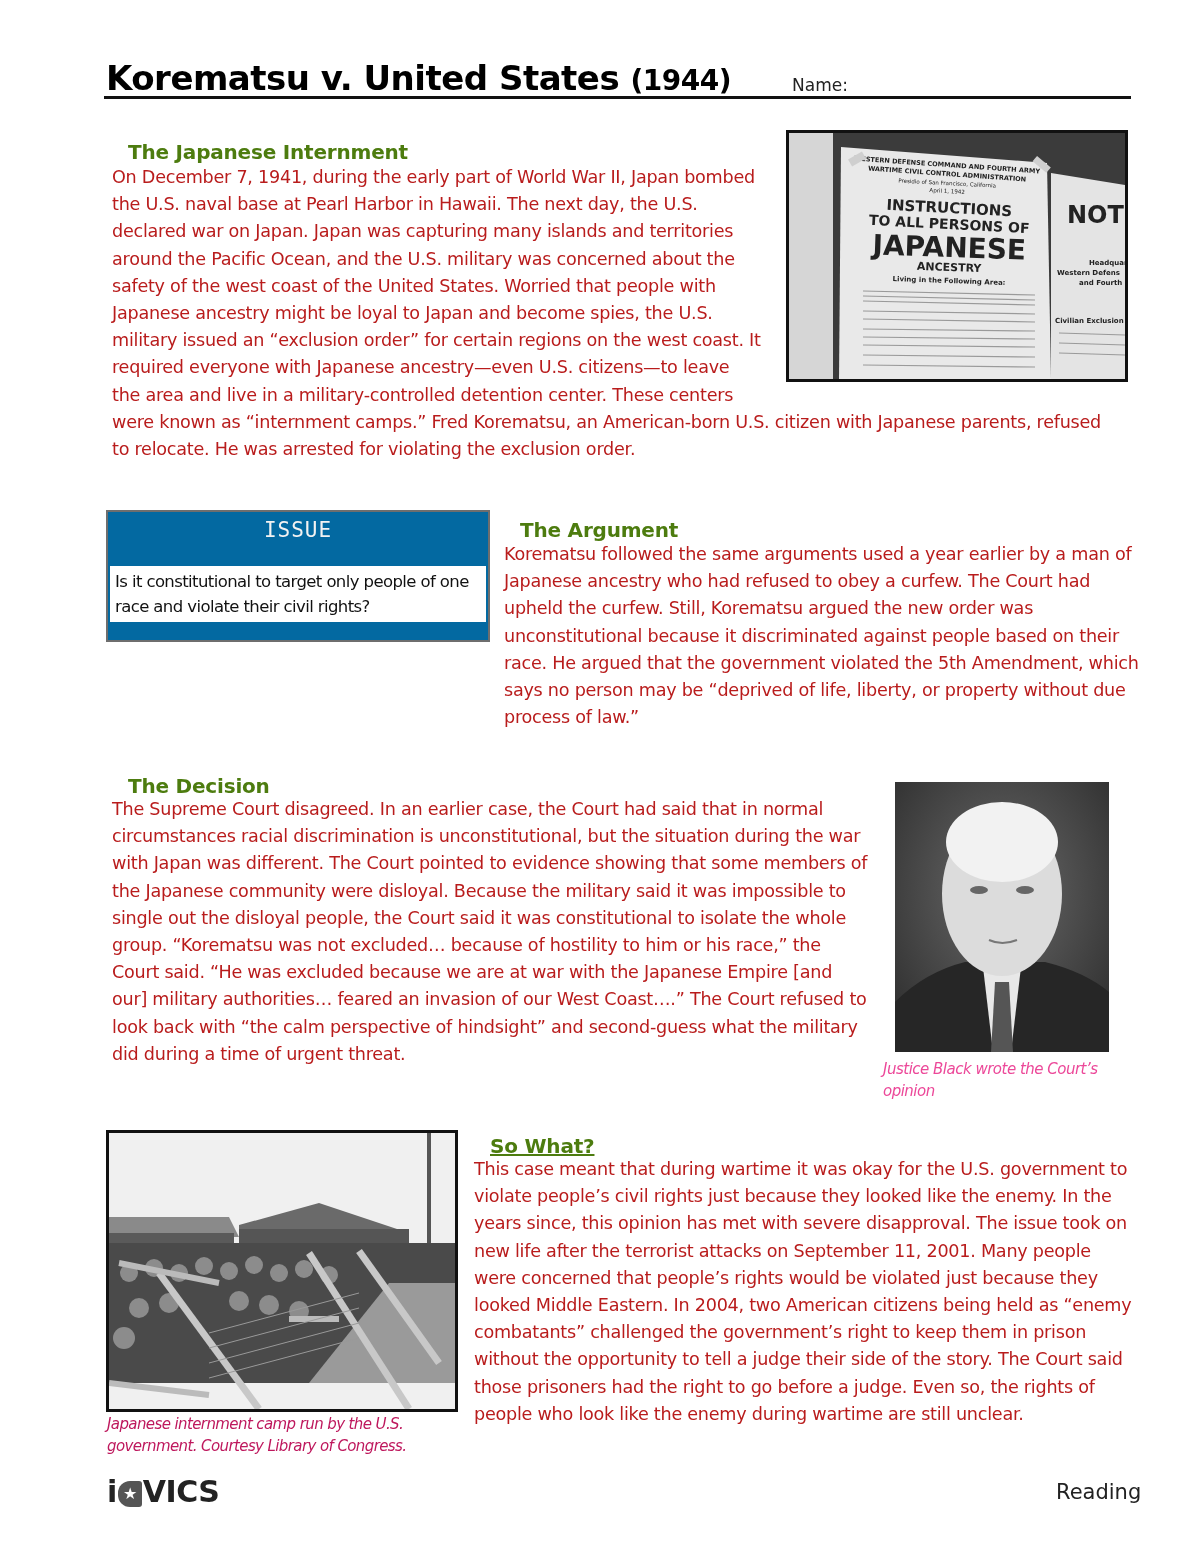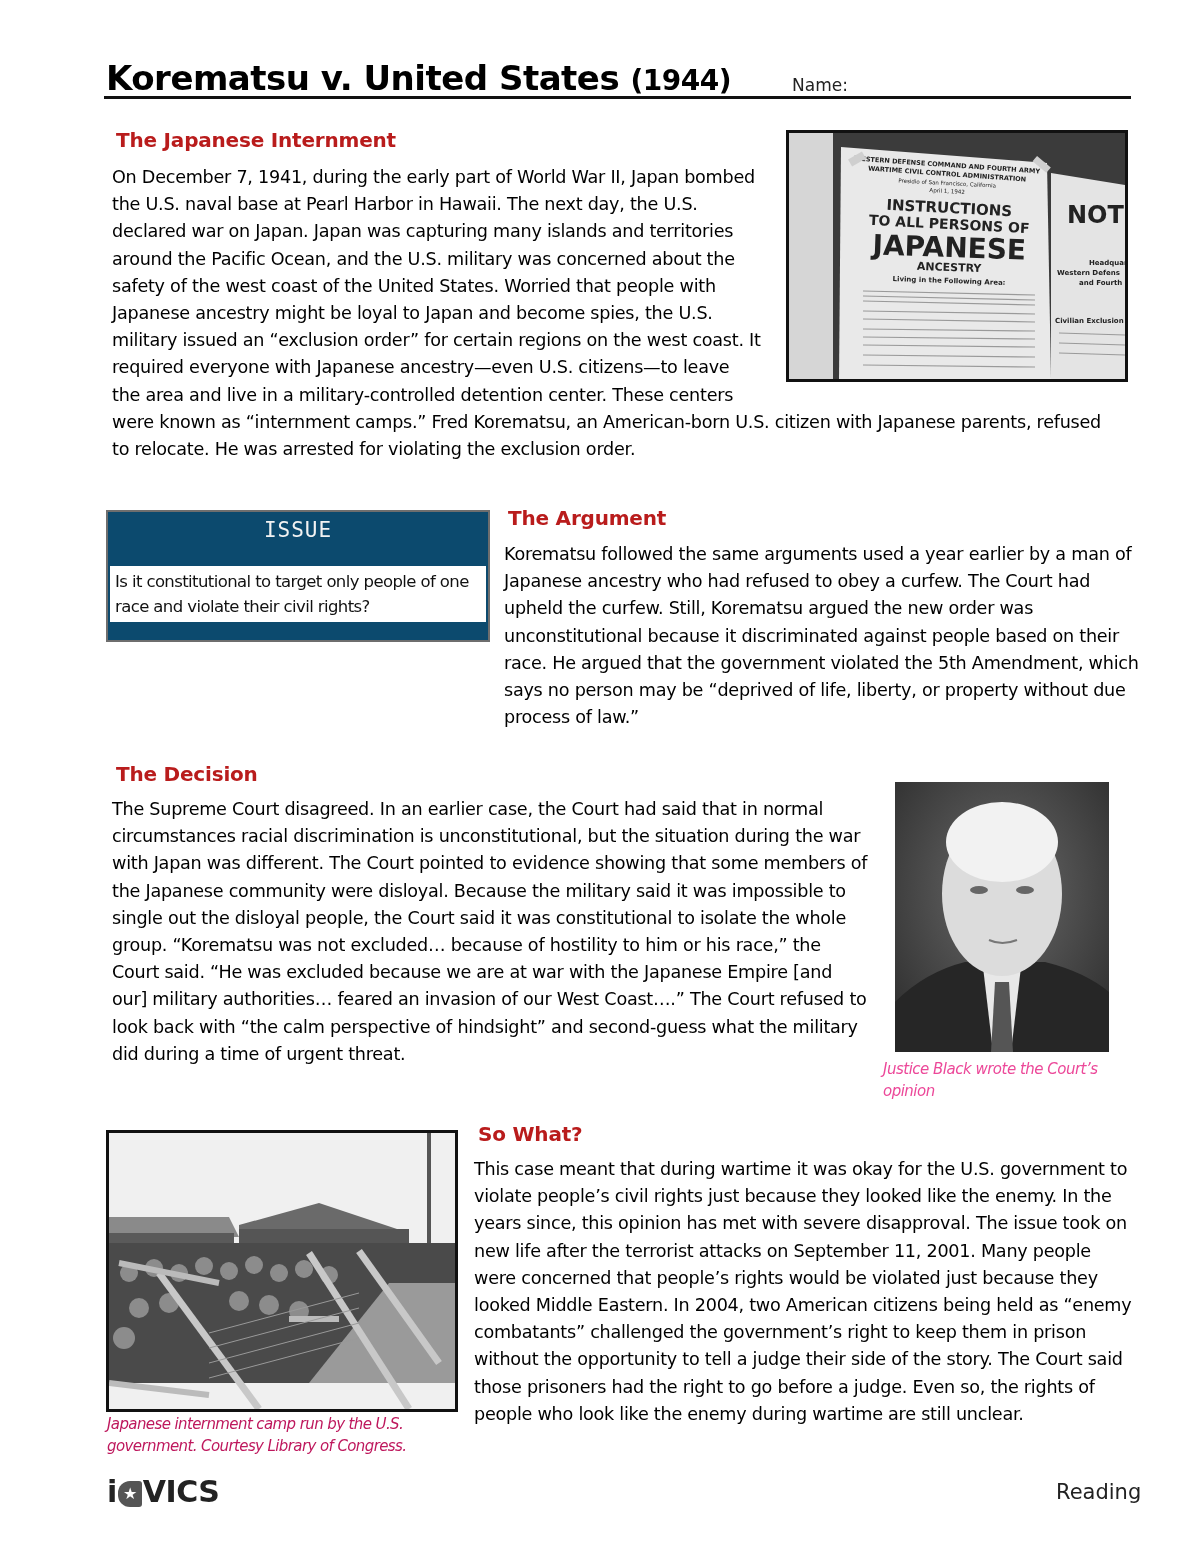--- a/index.html
+++ b/index.html
@@ -2,48 +2,48 @@
 <html><head>
 <meta charset="utf-8">
 <style>
   html, body { margin: 0; padding: 0; background: #ffffff; }
   body { width: 1200px; height: 1553px; position: relative; overflow: hidden; color: #111; font-family: "DejaVu Sans", sans-serif; }
   .abs { position: absolute; }
   .title { left: 106px; top: 58px; font-family: "DejaVu Sans", sans-serif; font-weight: bold; font-size: 34px; letter-spacing: -0.5px; color: #000; white-space: nowrap; }
   .title .year { font-size: 28px; }
   .name-label { left: 782px; top: 75px; font-size: 17px; color: #222; margin-left: 10px; }
   .rule { left: 104px; top: 96px; width: 1027px; height: 3px; background: #111; }
-  h2.section { margin: 4px; font-weight: bold; font-size: 20px; color: #b91c1c; letter-spacing: -0.2px; text-align: center; }
-  .body-text { font-size: 17.6px; line-height: 27.2px; color: #000000; letter-spacing: -0.25px; }
+  h2.section { margin: 16px; font-weight: bold; font-size: 20px; color: #4d7c0f; letter-spacing: -0.2px; text-align: center; }
+  .body-text { font-size: 17.6px; line-height: 27.2px; color: #b91c1c; letter-spacing: -0.25px; }
   .body-text p { margin: 0; }
 
   
   .h-intern { left: 112px; top: 124px; }
   .intro { left: 112px; top: 164px; width: 1010px; }
   .intro .float-spacer { float: right; width: 360px; height: 220px; }
 
   .poster { left: 786px; top: 130px; width: 342px; height: 252px; border: 3px solid #111; background: #3a3a3a; overflow: hidden; box-sizing: border-box; }
 
   
-  .idbox { left: 106px; top: 510px; width: 384px; border: 2px solid #6e6e6e; background: #0c4a6e; box-sizing: border-box; }
+  .idbox { left: 106px; top: 510px; width: 384px; border: 2px solid #6e6e6e; background: #0369a1; box-sizing: border-box; }
   .idbox .hdr { height: 36px; text-align: center; color: #f2f2f2; font-family: "DejaVu Sans Mono", monospace; font-size: 21px; line-height: 36px; letter-spacing: 1px; }
   .idbox .cell { background: #fff; margin: 18px 2px; padding: 3px 5px; font-family: "DejaVu Sans", sans-serif; font-size: 16.5px; line-height: 25px; color: #111; letter-spacing: -0.6px; }
 
   
   .h-arg { left: 504px; top: 502px; }
   .arg { left: 504px; top: 541px; width: 640px; }
 
   
   .h-dec { left: 112px; top: 758px; }
   .dec { left: 112px; top: 796px; width: 760px; }
   .black-photo { left: 895px; top: 782px; width: 214px; height: 270px; background: #454545; overflow: hidden; }
   .cap-black { left: 883px; top: 1058px; width: 260px; font-style: italic; font-size: 15px; line-height: 22px; color: #ec4899; letter-spacing: -0.5px; }
 
   
-  .h-so { left: 474px; top: 1118px; }
+  .h-so { left: 474px; top: 1118px; text-decoration: underline; }
   .so { left: 474px; top: 1156px; width: 660px; }
 
   .camp-photo { left: 106px; top: 1130px; width: 352px; height: 282px; border: 3px solid #111; box-sizing: border-box; background: #777; overflow: hidden; }
   .cap-camp { left: 107px; top: 1413px; width: 350px; font-style: italic; font-size: 15px; line-height: 22px; color: #be185d; letter-spacing: -0.6px; }
 
   .logo { left: 107px; top: 1474px; font-family: "DejaVu Sans", sans-serif; font-weight: bold; font-size: 30px; letter-spacing: -0.5px; color: #222; display: flex; align-items: flex-end; }
   .logo .i { font-size: 30px; }
   .logo .star { display: inline-block; width: 24px; height: 26px; background: #555; margin: 0 1px 2px 1px; color: #fff; font-size: 16px; text-align: center; line-height: 26px; border-radius: 12px 3px 3px 12px; }
   .reading { left: 1056px; top: 1480px; font-size: 21px; color: #222; }
 </style>

